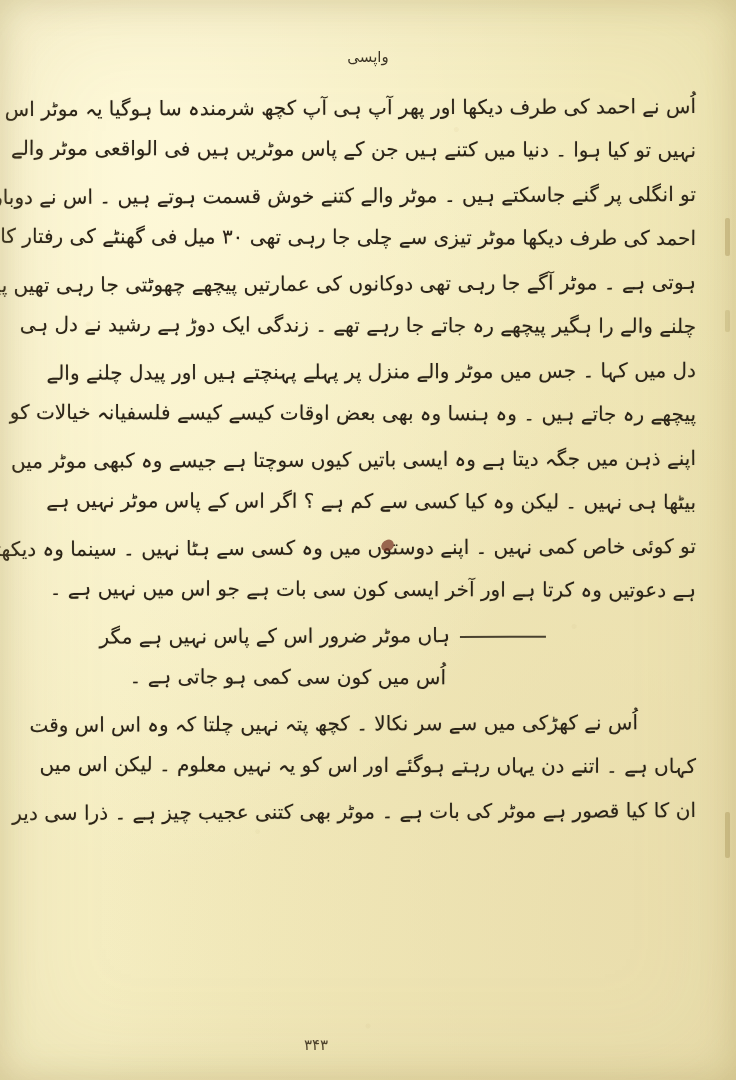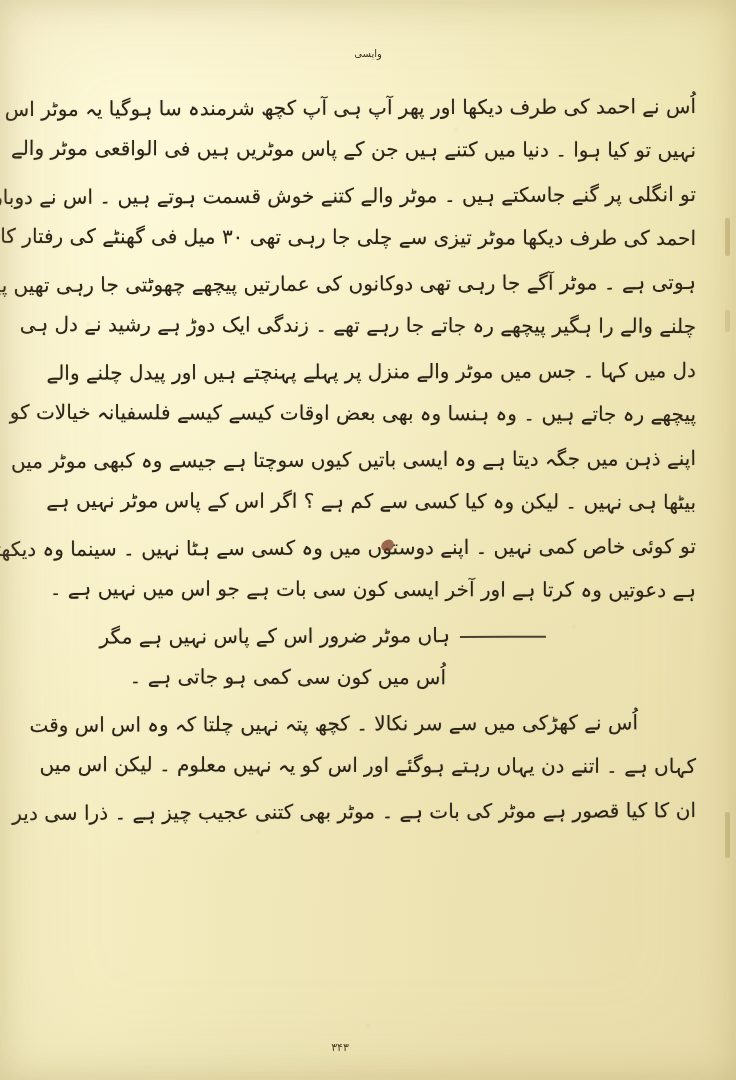--- a/index.html
+++ b/index.html
@@ -65,21 +65,21 @@
   #edge-mark-mid    { top: 310px; height: 22px; opacity:.35; }
   #edge-mark-bottom { top: 812px; height: 46px; }
 
   
   #running-title {
     position: absolute;
     top: 48px;
     left: 0;
     width: 736px;
     text-align: center;
-    font-size: 10px;
+    font-size: 15px;
     color: #3a3224;
     direction: rtl;
     font-family: "DejaVu Sans", sans-serif;
     letter-spacing: .5px;
   }
 
   
   #body-text {
     position: absolute;
     top: 96px;
@@ -135,24 +135,23 @@
     transform: rotate(-18deg);
   }
 
   
   #page-number {
     position: absolute;
     bottom: 26px;
     left: 0;
     width: 632px;
     text-align: center;
-    font-size: 11px;
+    font-size: 15px;
     color: #4a3f2a;
     direction: rtl;
-    padding-left: 24px;
   }
 </style>
 </head>
 <body>
 
 <div id="page-scan">
 
   <div id="paper-grain"></div>
 
   <div id="running-title">واپسی</div>

